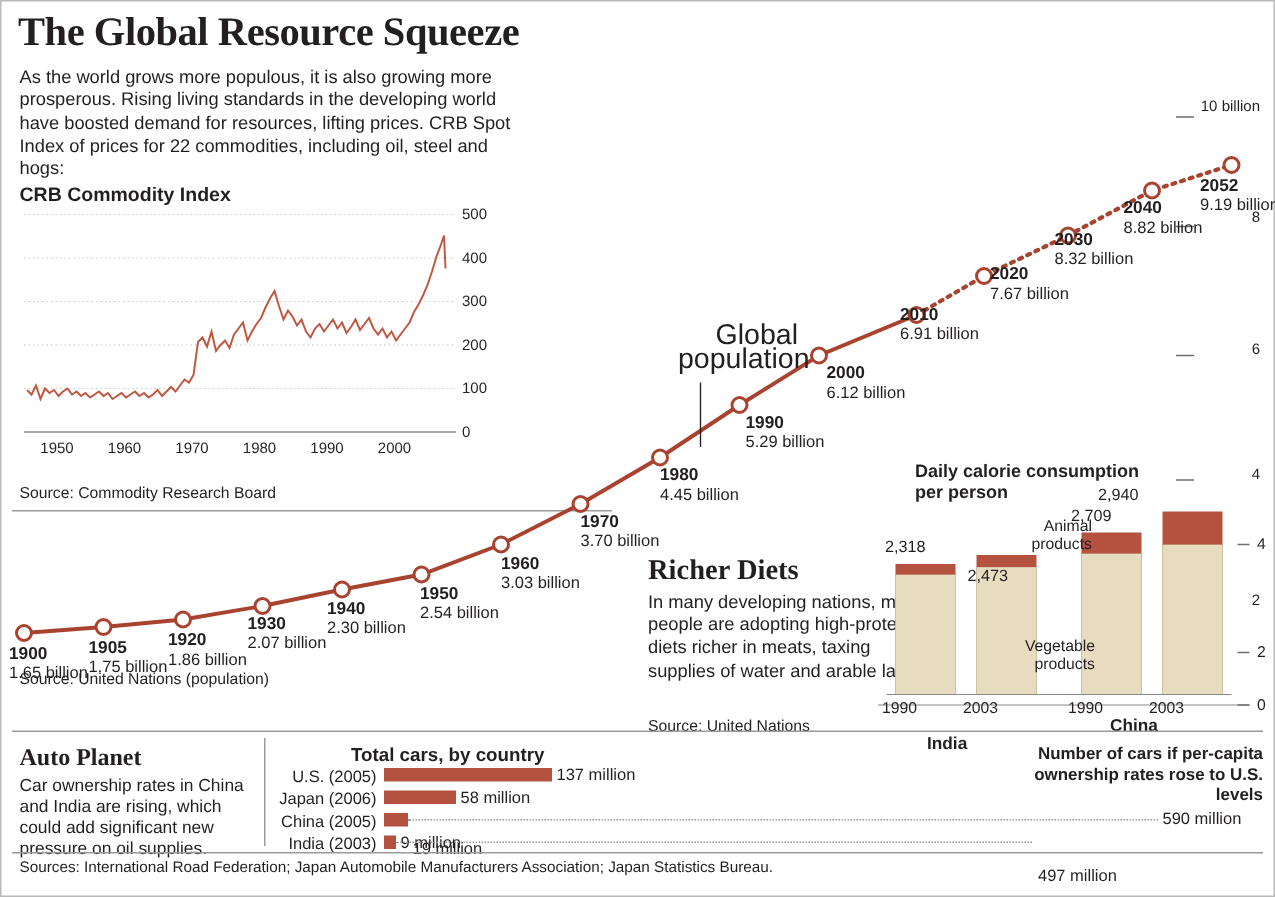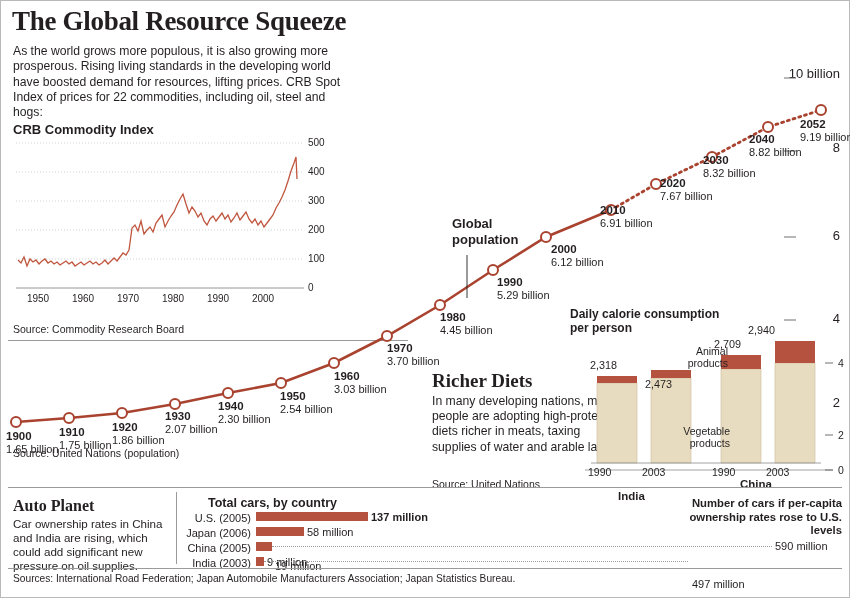--- a/index.html
+++ b/index.html
@@ -57,55 +57,56 @@
   
   .pop-label {
     position:absolute;
     font-size: 11px;
     line-height: 13px;
     white-space: nowrap;
   }
   .pop-label b { font-size: 11.5px; }
   .axis-label {
     position:absolute;
-    font-size: 13px;
+    font-size: 10px;
     color:#231f20;
     white-space:nowrap;
     text-align:right;
   }
   .gp-title {
     position:absolute;
-    font-weight:bold;
-    font-size: 13px;
+    font-weight:normal;
+    font-size: 19px;
     line-height: 16px;
+    text-align: right;
   }
   .richer-title {
     position:absolute; left:432px; top:370px;
     font-family:"Liberation Serif", serif;
     font-weight:bold; font-size:19px;
   }
   .richer-body {
     position:absolute; left:432px; top:394px; width:185px;
     font-size:12.2px; line-height:15.2px;
   }
   .calorie-title {
-    position:absolute; left:570px; top:307px; width:160px;
+    position:absolute; left:610px; top:307px; width:160px;
     font-weight:bold; font-size:12px; line-height:14px;
   }
   .auto-title {
     position:absolute; left:13px; top:497px;
     font-family:"Liberation Serif", serif;
     font-weight:bold; font-size:16px;
   }
   .auto-body {
     position:absolute; left:13px; top:517px; width:150px;
     font-size:11.6px; line-height:14px;
   }
   .cars-title {
-    position:absolute; left:208px; top:496px;
+    position:absolute; left:234px; top:496px;
     font-weight:bold; font-size:12.5px;
   }
   .cars-note {
     position:absolute; left:672px; top:497px; width:170px;
     text-align:right;
     font-weight:bold; font-size:11.3px; line-height:13.5px;
   }
   .bar-label { position:absolute; font-size:11px; text-align:right; }
   .bar-value { position:absolute; font-size:11px; }
   .carbar { position:absolute; background:#b4523f; height:9px; }
@@ -205,21 +206,21 @@
   <line x1="467" y1="255" x2="467" y2="298" stroke="#231f20" stroke-width="0.9"></line>
 </svg>
 
 <div class="gp-title" style="left:452px; top:216px; width:80px;">Global population</div>
 
 <div class="pop-label" style="left:6px; top:430px;">
   <b>1900</b><br>
   <span>1.65 billion</span>
 </div>
 <div class="pop-label" style="left:59px; top:426px;">
-  <b>1910</b><br>
+  <b>1905</b><br>
   <span>1.75 billion</span>
 </div>
 <div class="pop-label" style="left:112px; top:421px;">
   <b>1920</b><br>
   <span>1.86 billion</span>
 </div>
 <div class="pop-label" style="left:165px; top:410px;">
   <b>1930</b><br>
   <span>2.07 billion</span>
 </div>
@@ -302,21 +303,21 @@
 
   <rect x="190" y="38" width="40" height="100" fill="#e8dcc0" stroke="#c9bb99" stroke-width="0.6"></rect>
   <rect x="190" y="16" width="40" height="22" fill="#b4523f"></rect>
 
   <line x1="6" y1="138" x2="236" y2="138" stroke="#8a8a8a" stroke-width="0.8"></line>
 </svg>
 
 <div class="cal-val" style="left:590px; top:359px;">2,318</div>
 <div class="cal-val" style="left:645px; top:353px;margin-top:25px;">2,473</div>
 <div class="cal-val" style="left:714px; top:338px;">2,709</div>
-<div class="cal-val" style="left:748px; top:324px;text-align:center;">2,940</div>
+<div class="cal-val" style="left:732px; top:324px;text-align:center;">2,940</div>
 
 <div class="cal-axis" style="left:588px; top:466px;">1990</div>
 <div class="cal-axis" style="left:642px; top:466px;">2003</div>
 <div class="cal-axis" style="left:712px; top:466px;">1990</div>
 <div class="cal-axis" style="left:766px; top:466px;">2003</div>
 
 <div class="cal-group" style="left:618px; top:490px;">India</div>
 <div class="cal-group" style="left:740px; top:478px;">China</div>
 
 <div class="cal-axis" style="left:838px; top:357px;">4</div>
@@ -330,21 +331,21 @@
 <div class="vdivider" style="left:176px; top:492px; height:72px;"></div>
 
 <div class="auto-title">Auto Planet</div>
 <div class="auto-body">Car ownership rates in China and India are rising, which could add significant new pressure on oil supplies.</div>
 
 <div class="cars-title">Total cars, by country</div>
 <div class="cars-note">Number of cars if per-capita ownership rates rose to U.S. levels</div>
 
 <div class="bar-label" style="left:186px; top:512px; width:65px;">U.S. (2005)</div>
 <div class="carbar" style="left:256px; top:512px; width:112px;"></div>
-<div class="bar-value" style="left:371px; top:511px;font-weight:bold;">137 million</div>
+<div class="bar-value" style="left:371px; top:511px;">137 million</div>
 
 <div class="bar-label" style="left:180px; top:527px; width:71px;">Japan (2006)</div>
 <div class="carbar" style="left:256px; top:527px; width:48px;"></div>
 <div class="bar-value" style="left:307px; top:526px;">58 million</div>
 
 <div class="bar-label" style="left:180px; top:542px; width:71px;">China (2005)</div>
 <div class="carbar" style="left:256px; top:542px; width:16px;"></div>
 <div class="bar-value" style="left:275px; top:532px;margin-top:28px;">19 million</div>
 
 <div class="bar-label" style="left:180px; top:557px; width:71px;">India (2003)</div>

